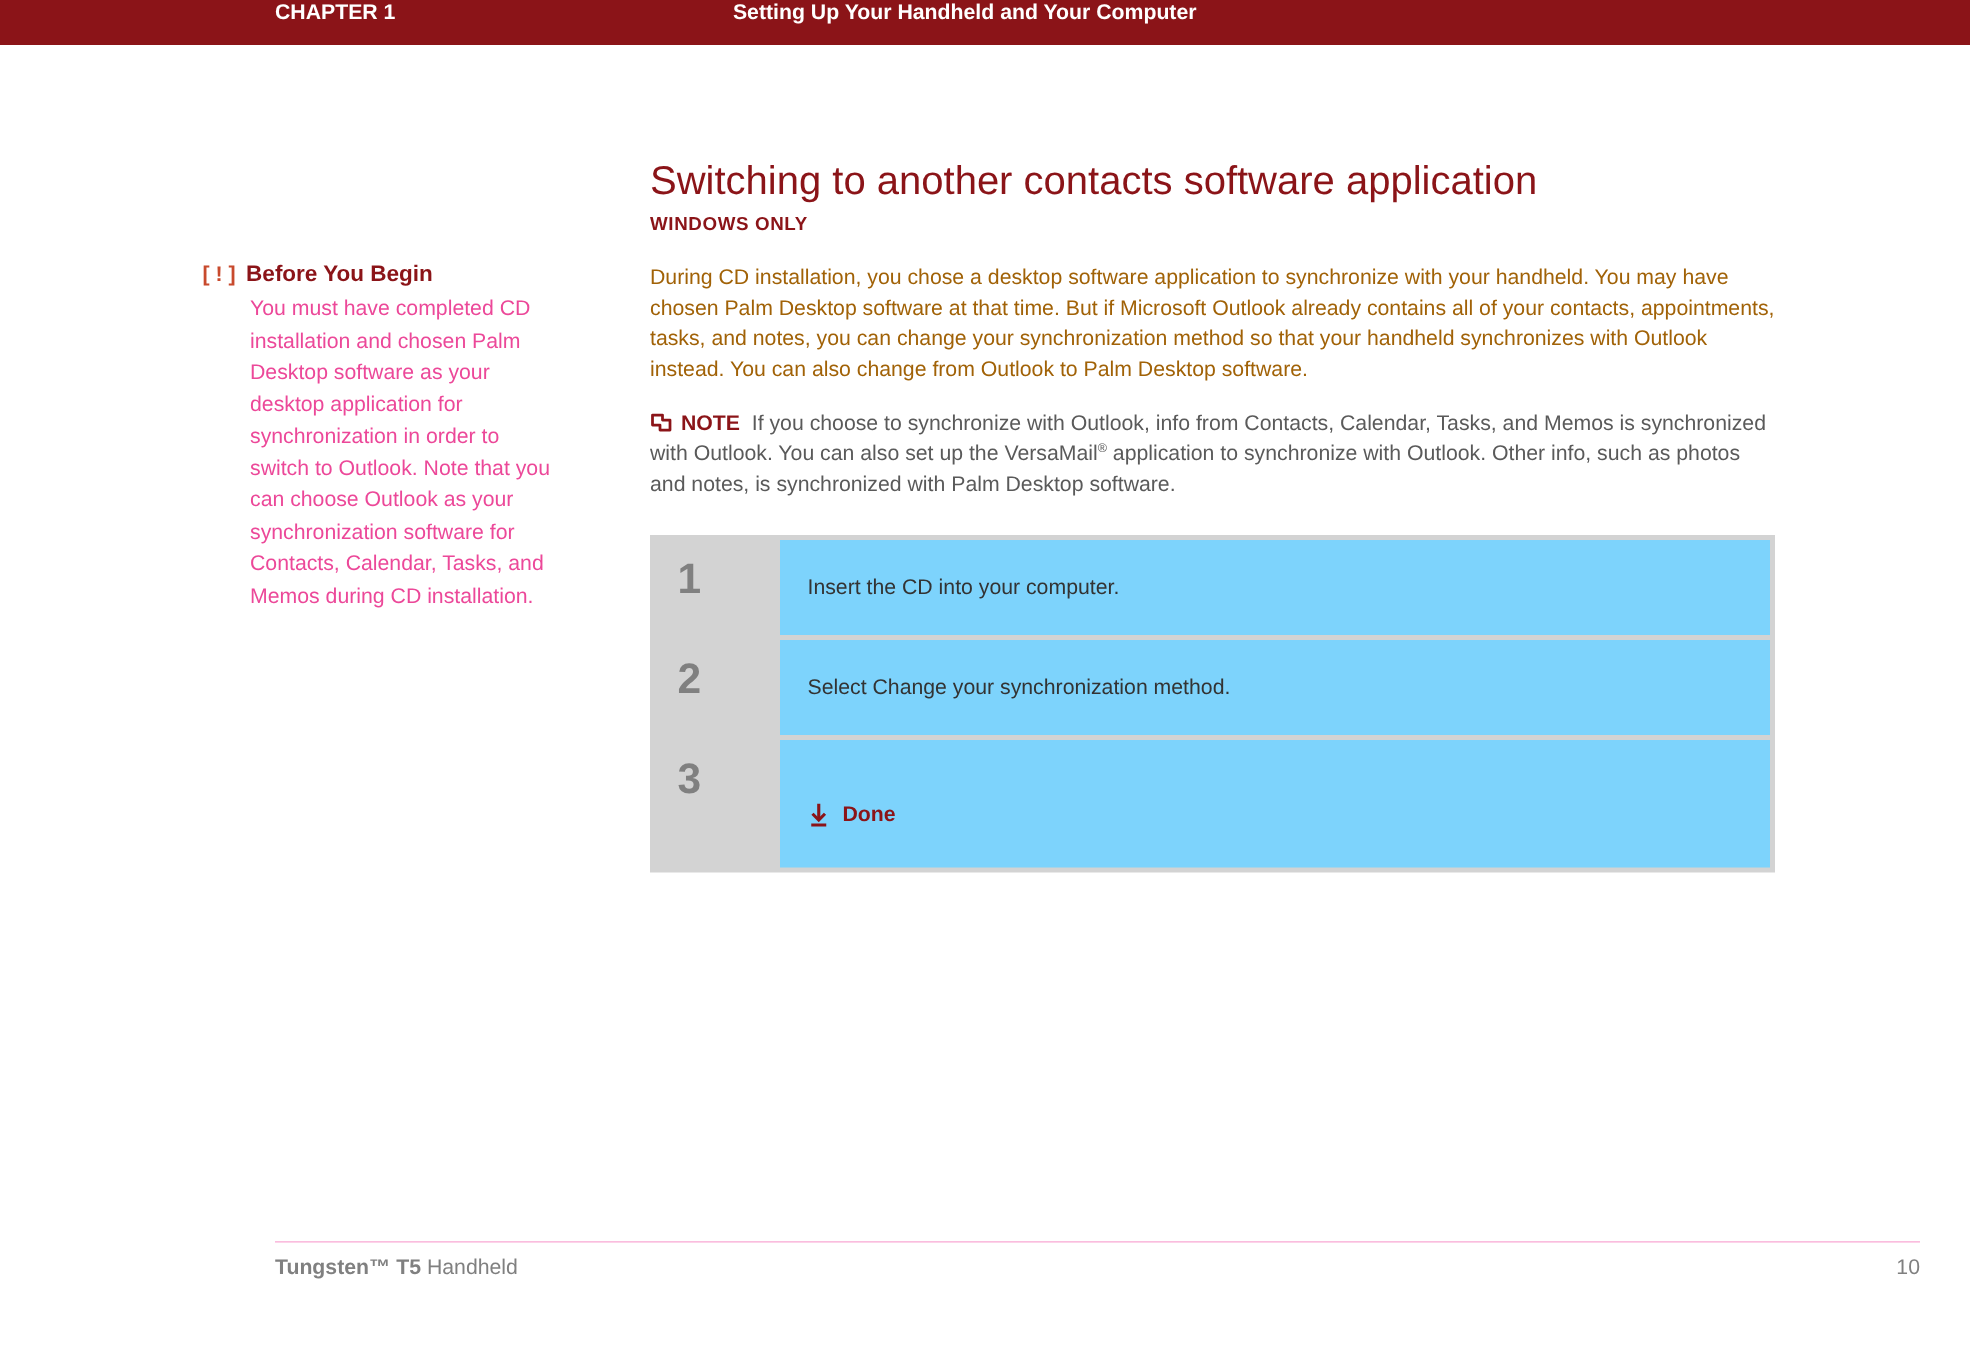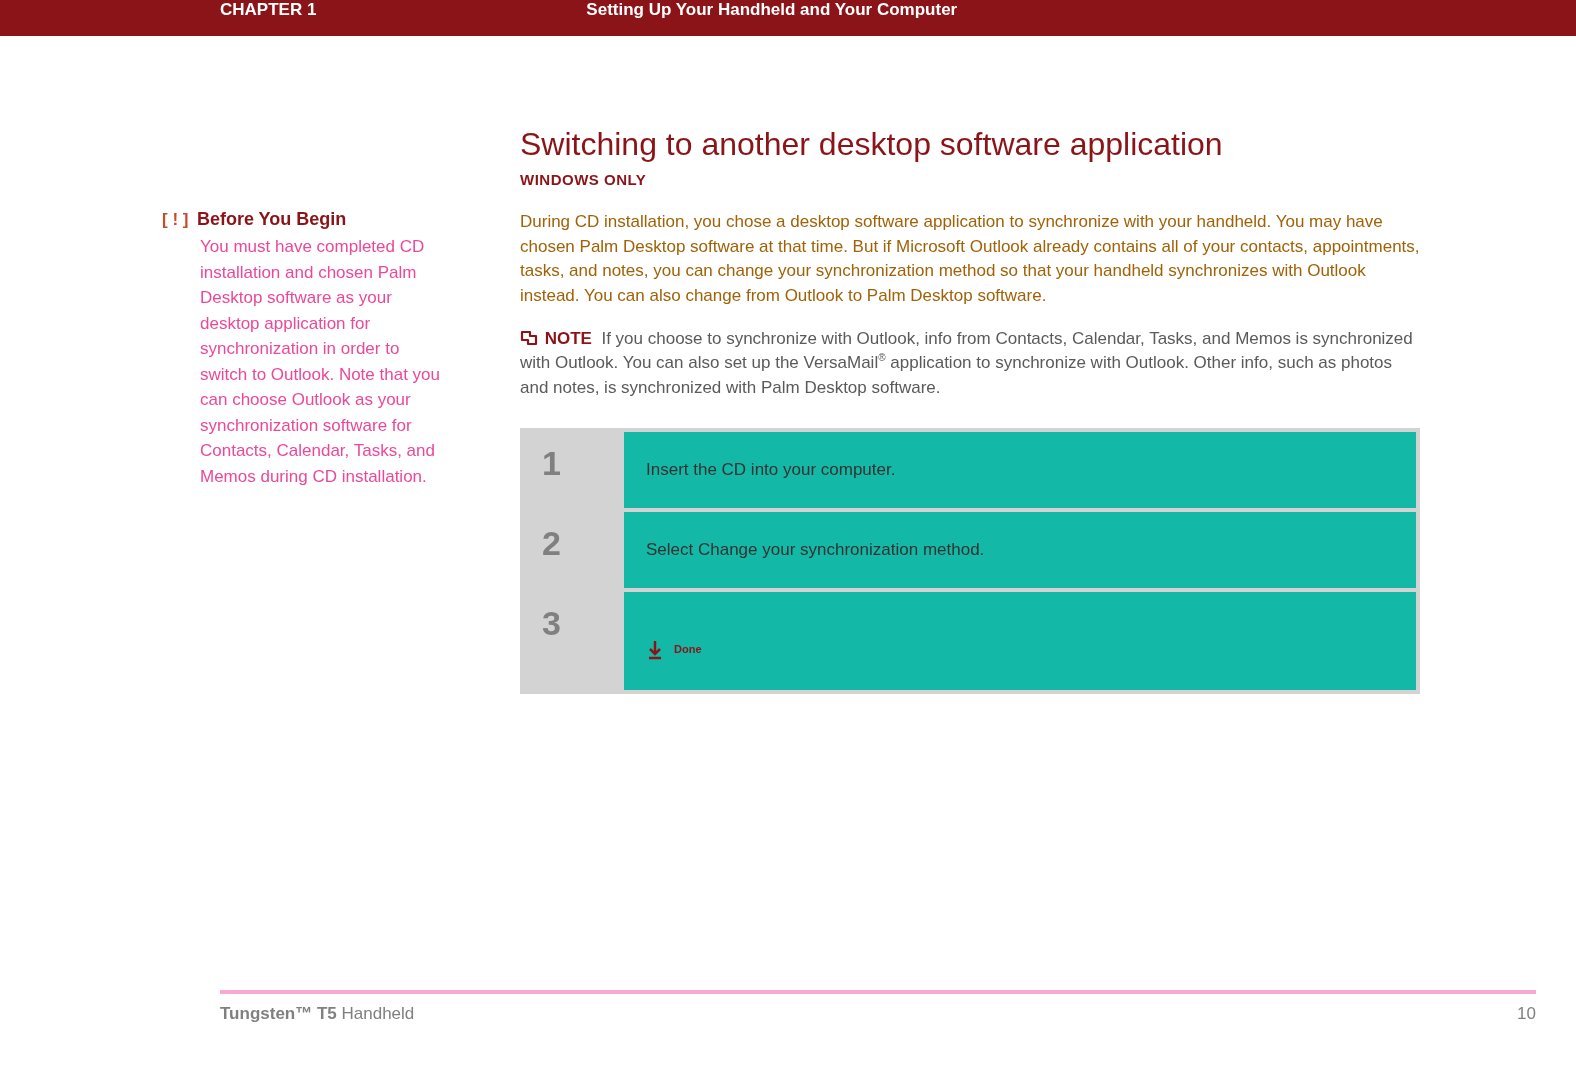--- a/index.html
+++ b/index.html
@@ -121,21 +121,21 @@
       padding: 14px 18px;
     }
     .step-number-cell .num {
       color: #808080;
       font-size: 34px;
       font-weight: bold;
       line-height: 1;
     }
     .step-content-cell {
       flex: 1;
-      background: #14b8a6;
+      background: #7dd3fc;
       padding: 26px 22px;
       color: #333;
       font-size: 17px;
       line-height: 1.4;
     }
     .step-content-cell.tall {
       padding-bottom: 30px;
     }
     .done-row {
       margin-top: 22px;
@@ -144,28 +144,28 @@
     }
     .done-icon {
       display: inline-block;
       width: 18px;
       height: 20px;
       margin-right: 10px;
     }
     .done-text {
       color: #8b1418;
       font-weight: bold;
-      font-size: 11px;
+      font-size: 17px;
     }
     .footer {
       position: absolute;
       bottom: 56px;
       left: 220px;
       right: 40px;
-      border-top: 4px solid #f9a8d4;
+      border-top: 1px solid #f9a8d4;
       padding-top: 10px;
       display: flex;
       justify-content: space-between;
       color: #808080;
       font-size: 17px;
     }
     .footer-brand {
       font-weight: bold;
     }
     .footer-model {
@@ -192,21 +192,21 @@
 
   <aside class="sidebar">
     <div class="before-begin">
       <span class="bracket-exclaim">[ ! ]</span>
       <span class="before-title">Before You Begin</span>
       <div class="before-body">You must have completed CD installation and chosen Palm Desktop software as your desktop application for synchronization in order to switch to Outlook. Note that you can choose Outlook as your synchronization software for Contacts, Calendar, Tasks, and Memos during CD installation.</div>
     </div>
   </aside>
 
   <main class="main-content">
-    <h1 class="section-title">Switching to another desktop software application</h1>
+    <h1 class="section-title">Switching to another contacts software application</h1>
     <div class="os-label">WINDOWS ONLY</div>
     <p class="intro-para">During CD installation, you chose a desktop software application to synchronize with your handheld. You may have chosen Palm Desktop software at that time. But if Microsoft Outlook already contains all of your contacts, appointments, tasks, and notes, you can change your synchronization method so that your handheld synchronizes with Outlook instead. You can also change from Outlook to Palm Desktop software.</p>
     <p class="note-block">
       <span class="note-icon">
         <svg viewBox="0 0 18 16" width="18" height="16">
           <path d="M2 2 L10 2 L10 6 L16 6 L16 14 L8 14 L8 10 L2 10 Z" fill="none" stroke="#8b1418" stroke-width="2.2" stroke-linejoin="round"></path>
         </svg>
       </span>
       <span class="note-label">NOTE</span>&nbsp;&nbsp;<span>If you choose to synchronize with Outlook, info from Contacts, Calendar, Tasks, and Memos is synchronized with Outlook. You can also set up the VersaMail</span><sup>®</sup><span> application to synchronize with Outlook. Other info, such as photos and notes, is synchronized with Palm Desktop software.</span>
     </p>

